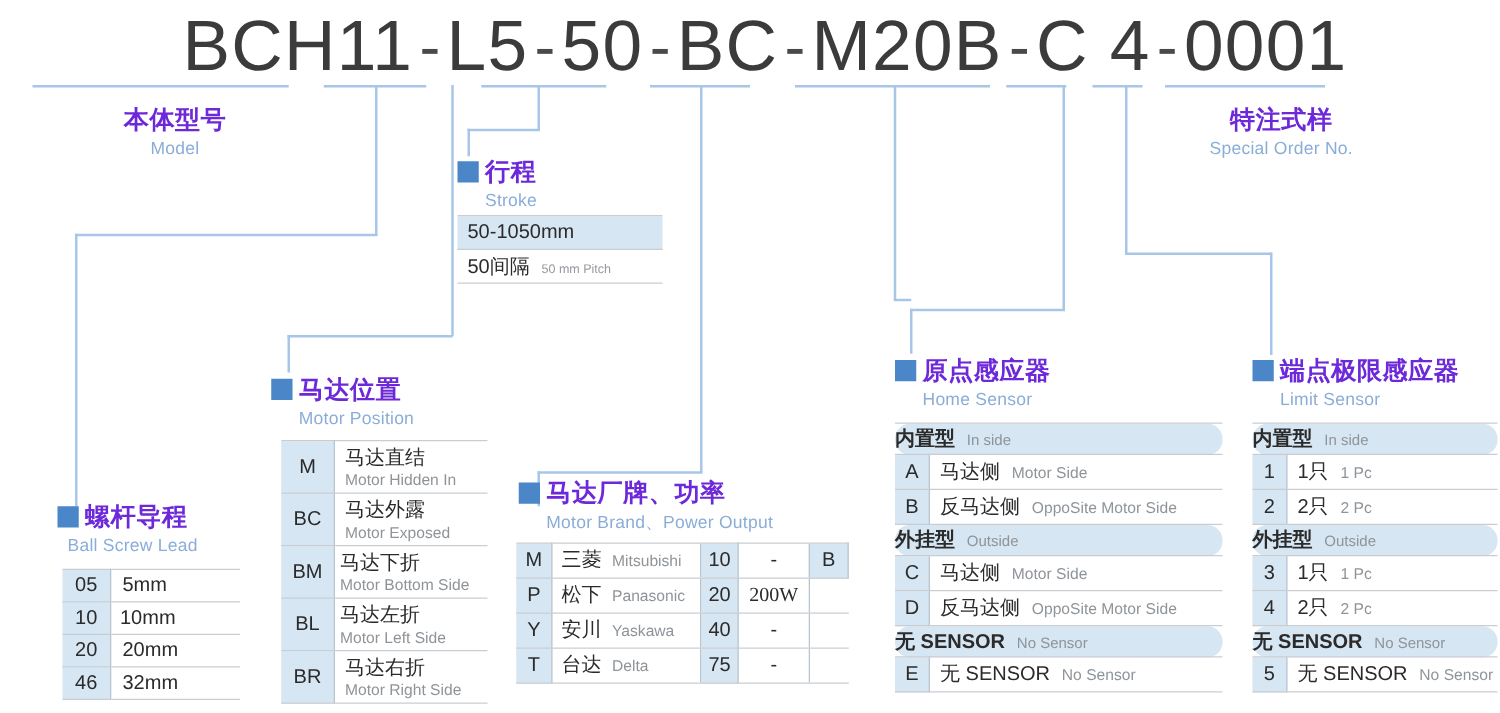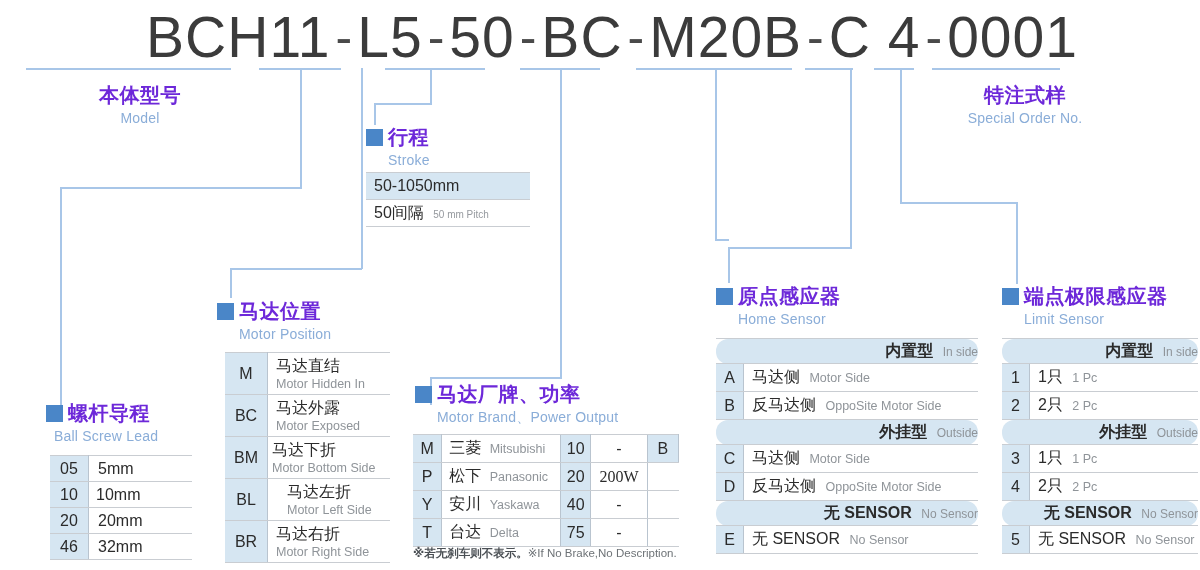--- a/index.html
+++ b/index.html
@@ -56,21 +56,21 @@
     border-right:1px solid #b9c4cf;
   }
   .tbl .val{background:#ffffff;color:#2f2f2f;}
   .sep{border-left:1px solid #b9c4cf;}
 
   .cn-t{font-size:16px;color:#2b2b2b;font-weight:400;}
   .en-t{font-size:12.5px;color:#8f9499;font-weight:400;}
   .en-sm{font-size:10px;color:#95999e;}
 
   .hdr-row td{
-    background:#d6e6f2;text-align:right;
+    background:#d6e6f2;text-align:left;
     border-top:1px solid #c9cdd2;border-bottom:1px solid #c9cdd2;border-radius:12px;
   }
   .hdr-cn{font-size:16px;font-weight:700;color:#2b2b2b;}
   .hdr-en{font-size:12px;color:#8f9499;font-weight:400;}
 
   .note{
     position:absolute;font-size:11.5px;color:#6d7276;white-space:nowrap;
   }
   .note .cn{color:#4a4f54;font-weight:700;}
 </style>
@@ -212,21 +212,21 @@
     </tr>
     <tr>
       <td class="code" style="height:41px;"><span class="cn-t">BM</span></td>
       <td class="val" style="padding-left:4px;">
         <div class="cn-t">马达下折</div>
         <div class="en-t">Motor Bottom Side</div>
       </td>
     </tr>
     <tr>
       <td class="code" style="height:41px;"><span class="cn-t">BL</span></td>
-      <td class="val" style="padding-left:19px;">
+      <td class="val" style="padding-left:4px;">
         <div class="cn-t">马达左折</div>
         <div class="en-t">Motor Left Side</div>
       </td>
     </tr>
     <tr>
       <td class="code" style="height:41px;"><span class="cn-t">BR</span></td>
       <td class="val" style="padding-left:8px;">
         <div class="cn-t">马达右折</div>
         <div class="en-t">Motor Right Side</div>
       </td>
@@ -277,23 +277,20 @@
         <span class="cn-t">台达</span>
         <span class="en-t" style="margin-left:4px;">Delta</span>
       </td>
       <td class="code sep"><span class="cn-t">75</span></td>
       <td class="val sep" style="text-align:center;"><span class="cn-t">-</span></td>
       <td class="val sep" style="background:#fff;"><span class="cn-t"></span></td>
     </tr>
   </tbody>
     </table>
 
-  <div class="note" style="left:401px;top:546px;">
-    <span class="cn">※若无刹车则不表示。</span><span>※If No Brake,No Description.</span>
-  </div>
 
   <div class="ghead" style="left:704px;top:283px;">
     <span class="bullet"></span><span class="cn">原点感应器</span>
     <span class="en" style="margin-left:22px;">Home Sensor</span>
   </div>
 
   <table class="tbl" style="left:704px;top:338px;width:262px;">
     <tbody>
         <tr class="hdr-row">
       <td colspan="2" style="height:24px;">

